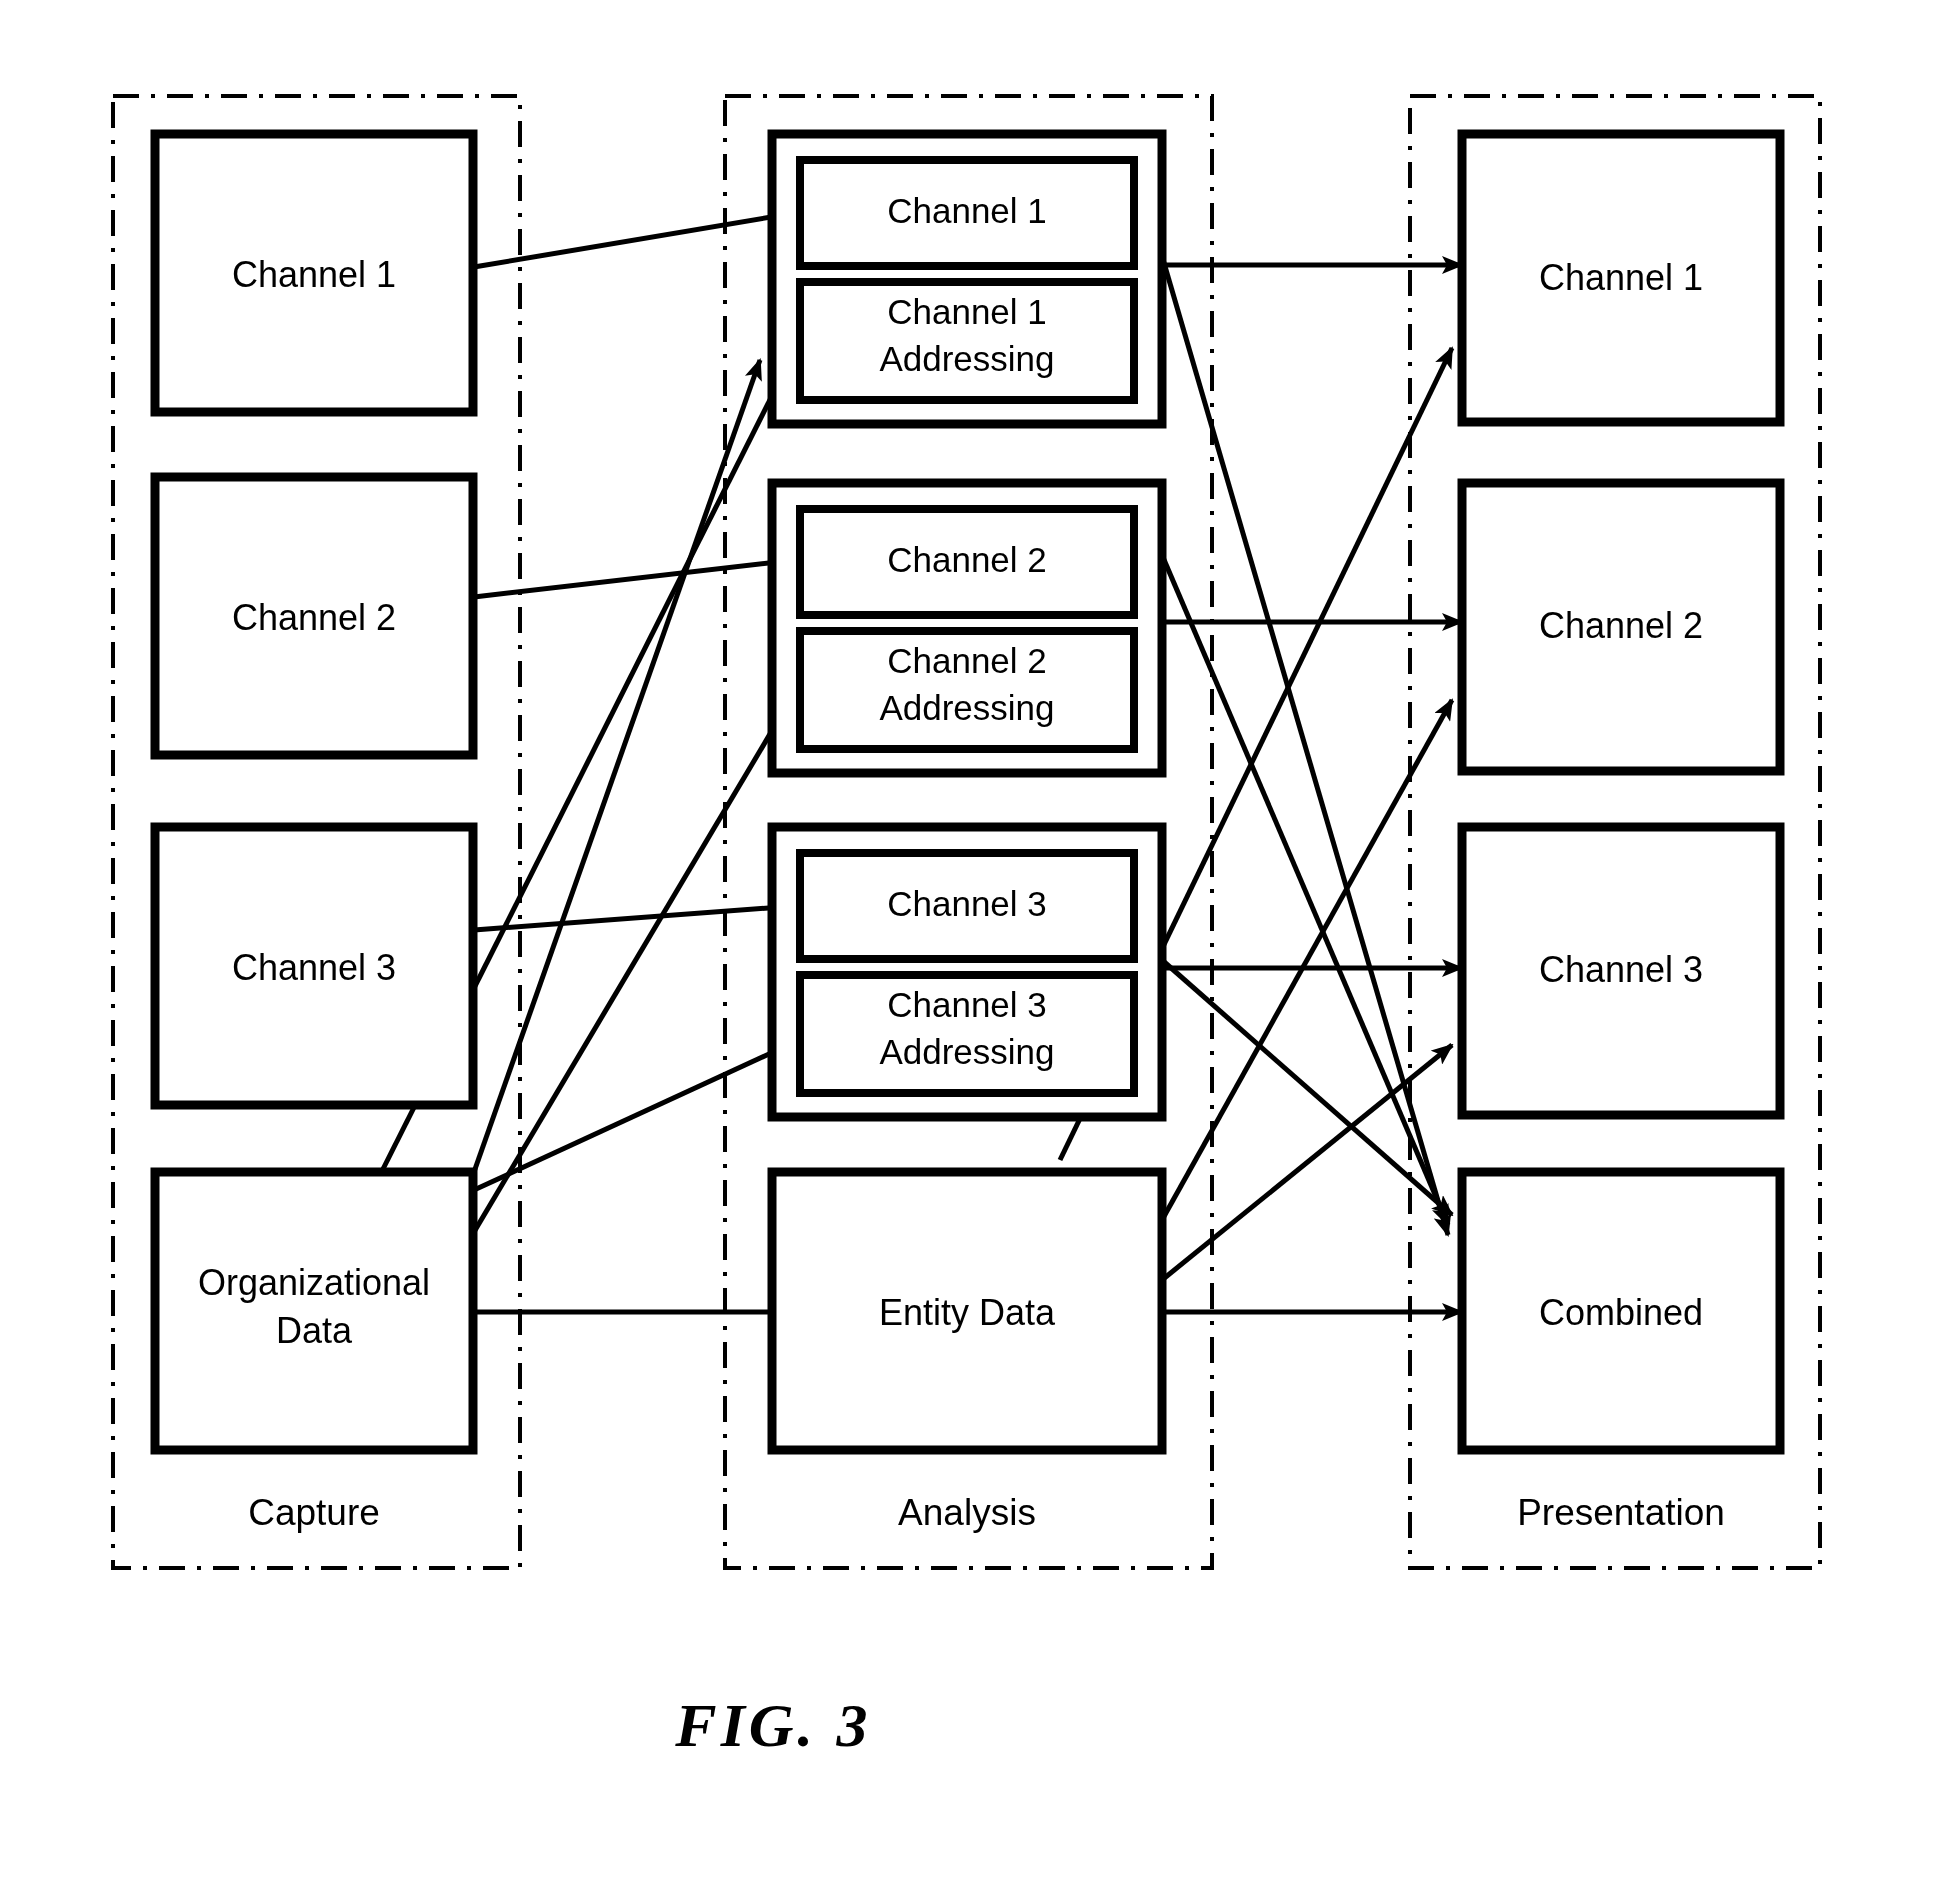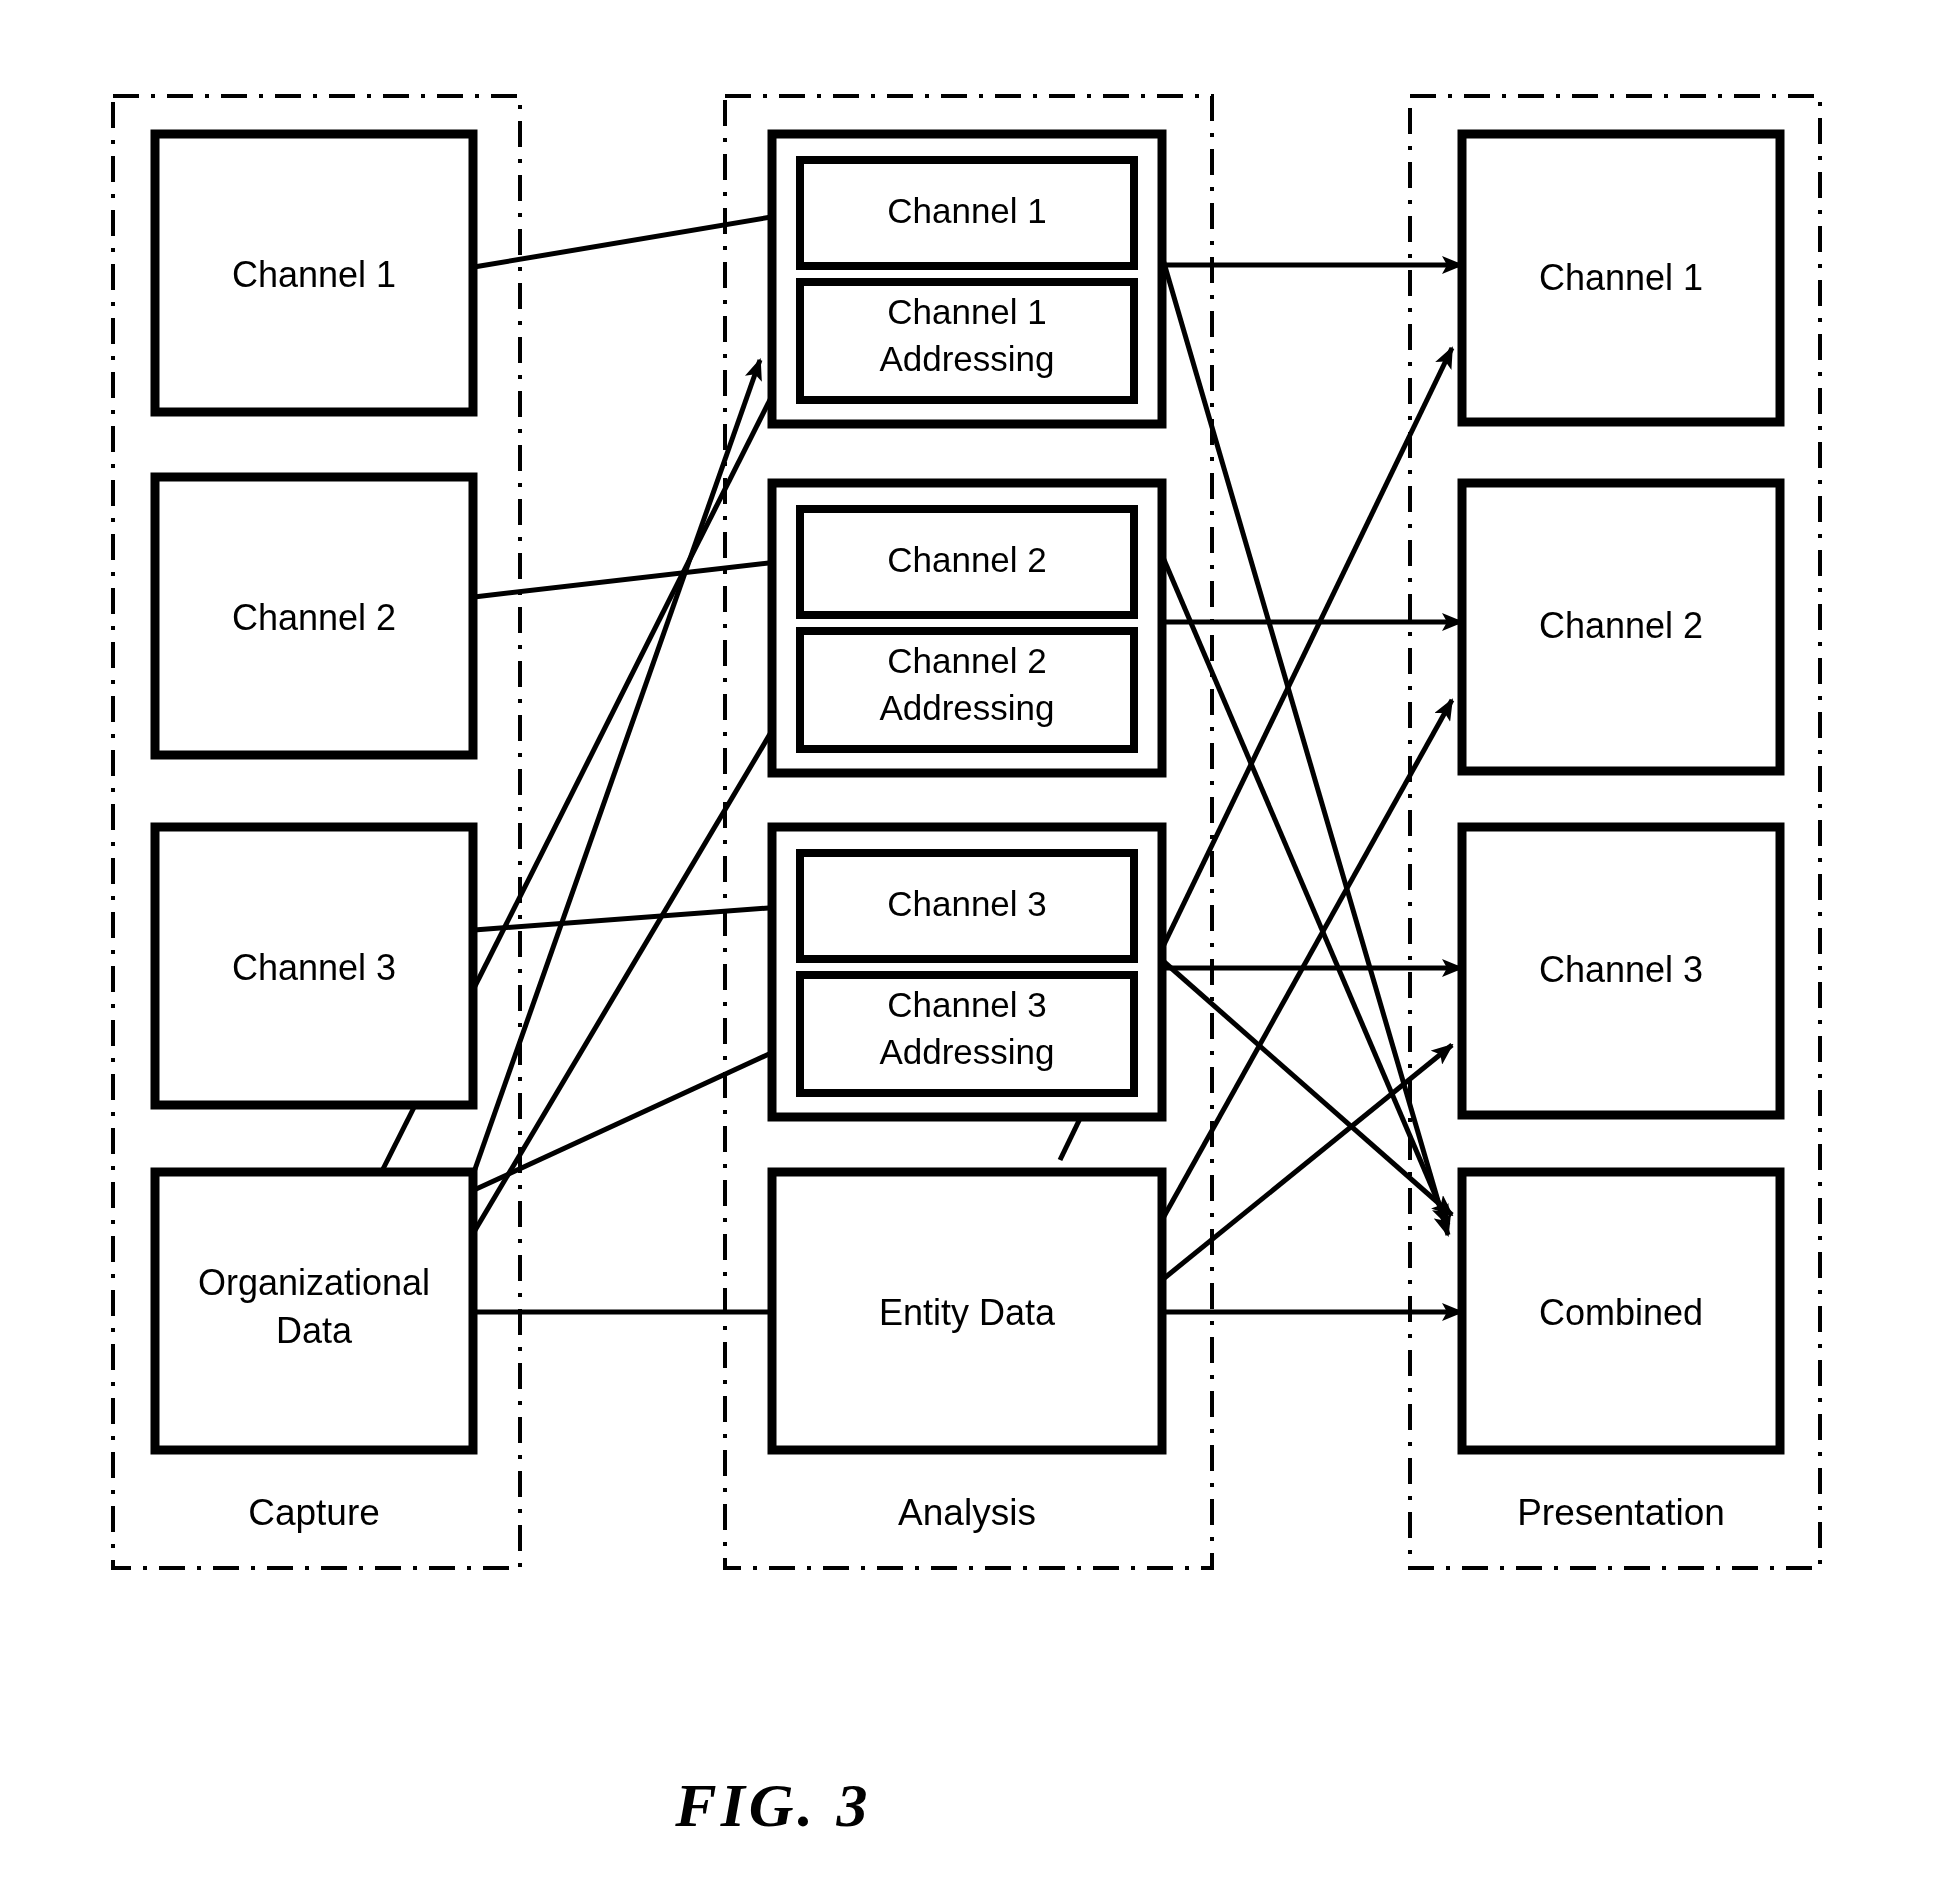--- a/index.html
+++ b/index.html
@@ -71,21 +71,21 @@
   .zone-label {
     font-family: "Liberation Sans", sans-serif;
     font-size: 37px;
     fill: #000000;
     text-anchor: middle;
     dominant-baseline: middle;
   }
   .fig-caption {
     position: absolute;
     left: 0;
-    top: 1770px;
+    top: 1690px;
     width: 1547px;
     text-align: center;
     font-family: "Liberation Serif", serif;
     font-style: italic;
     font-weight: bold;
     font-size: 62px;
     letter-spacing: 4px;
     color: #000000;
   }
 </style>

